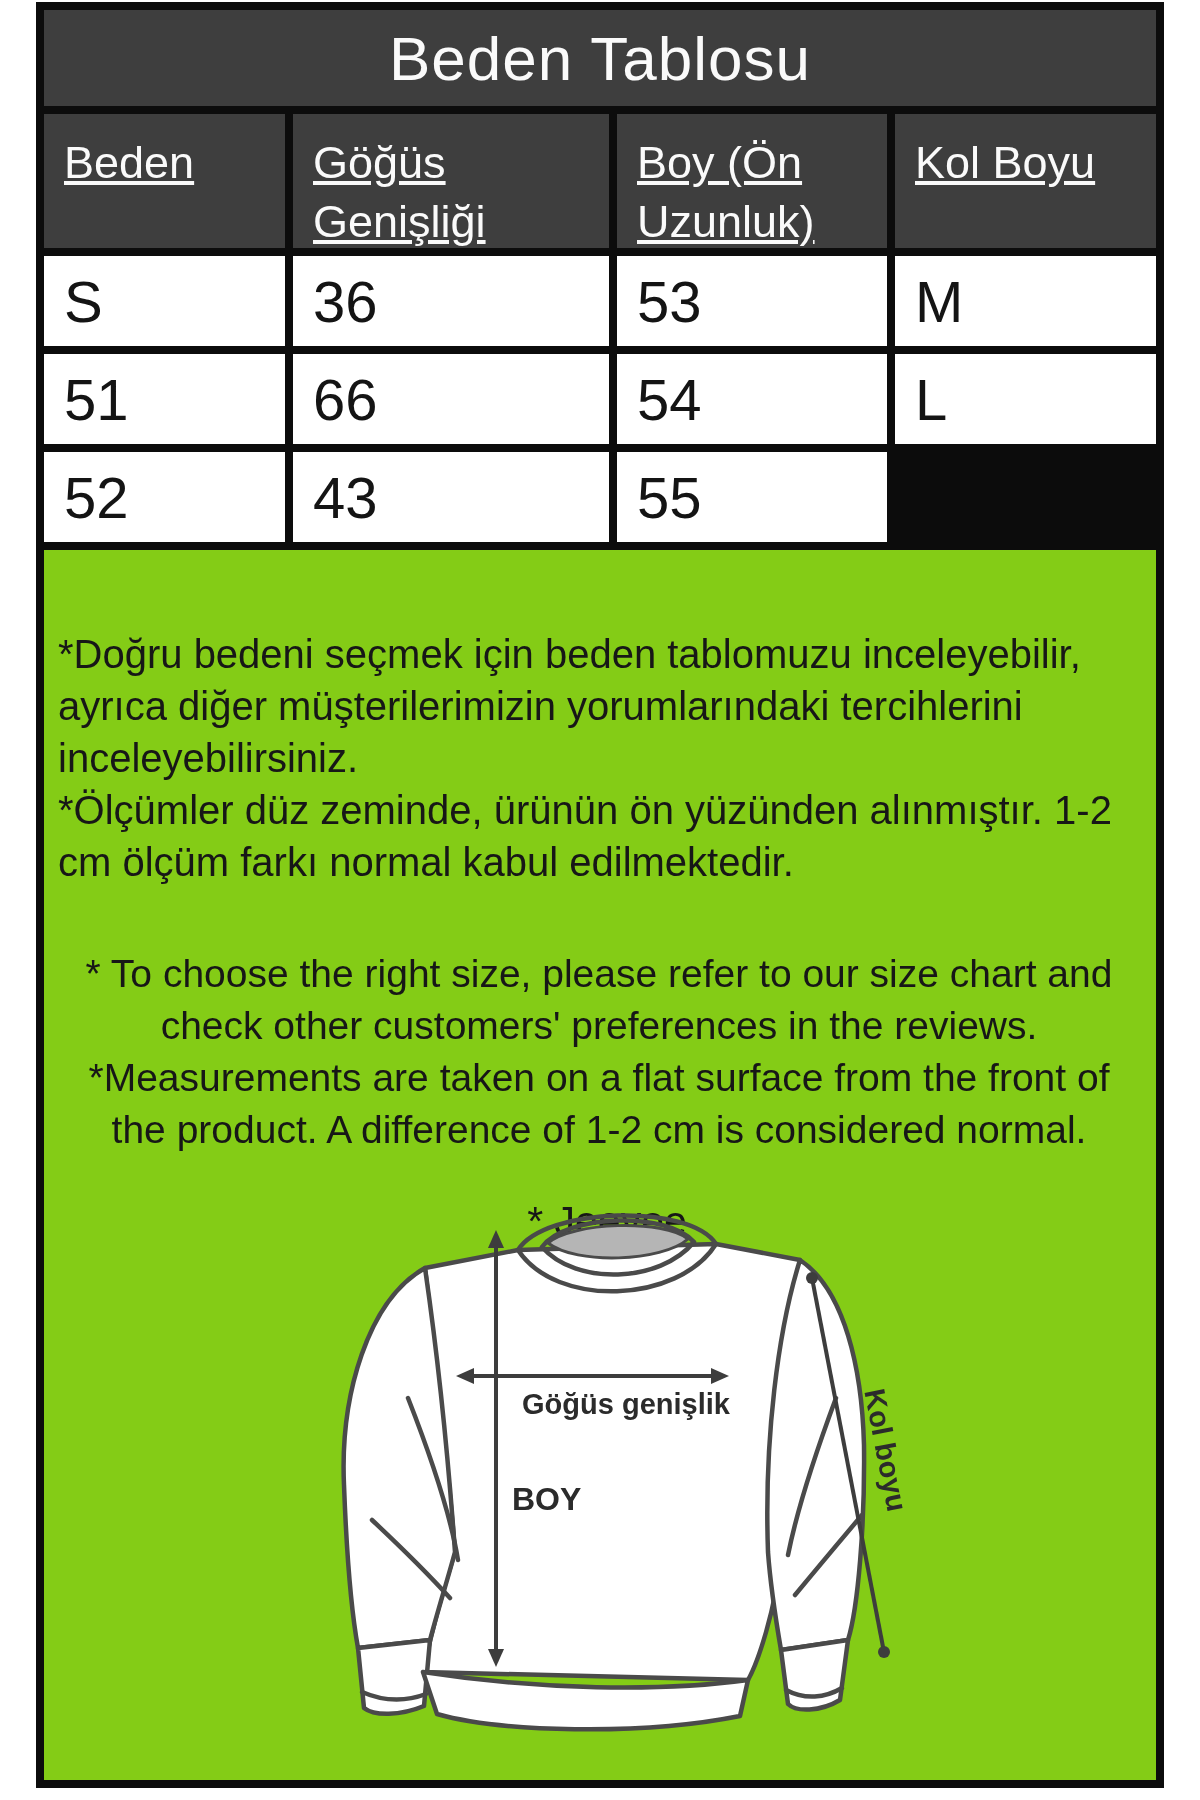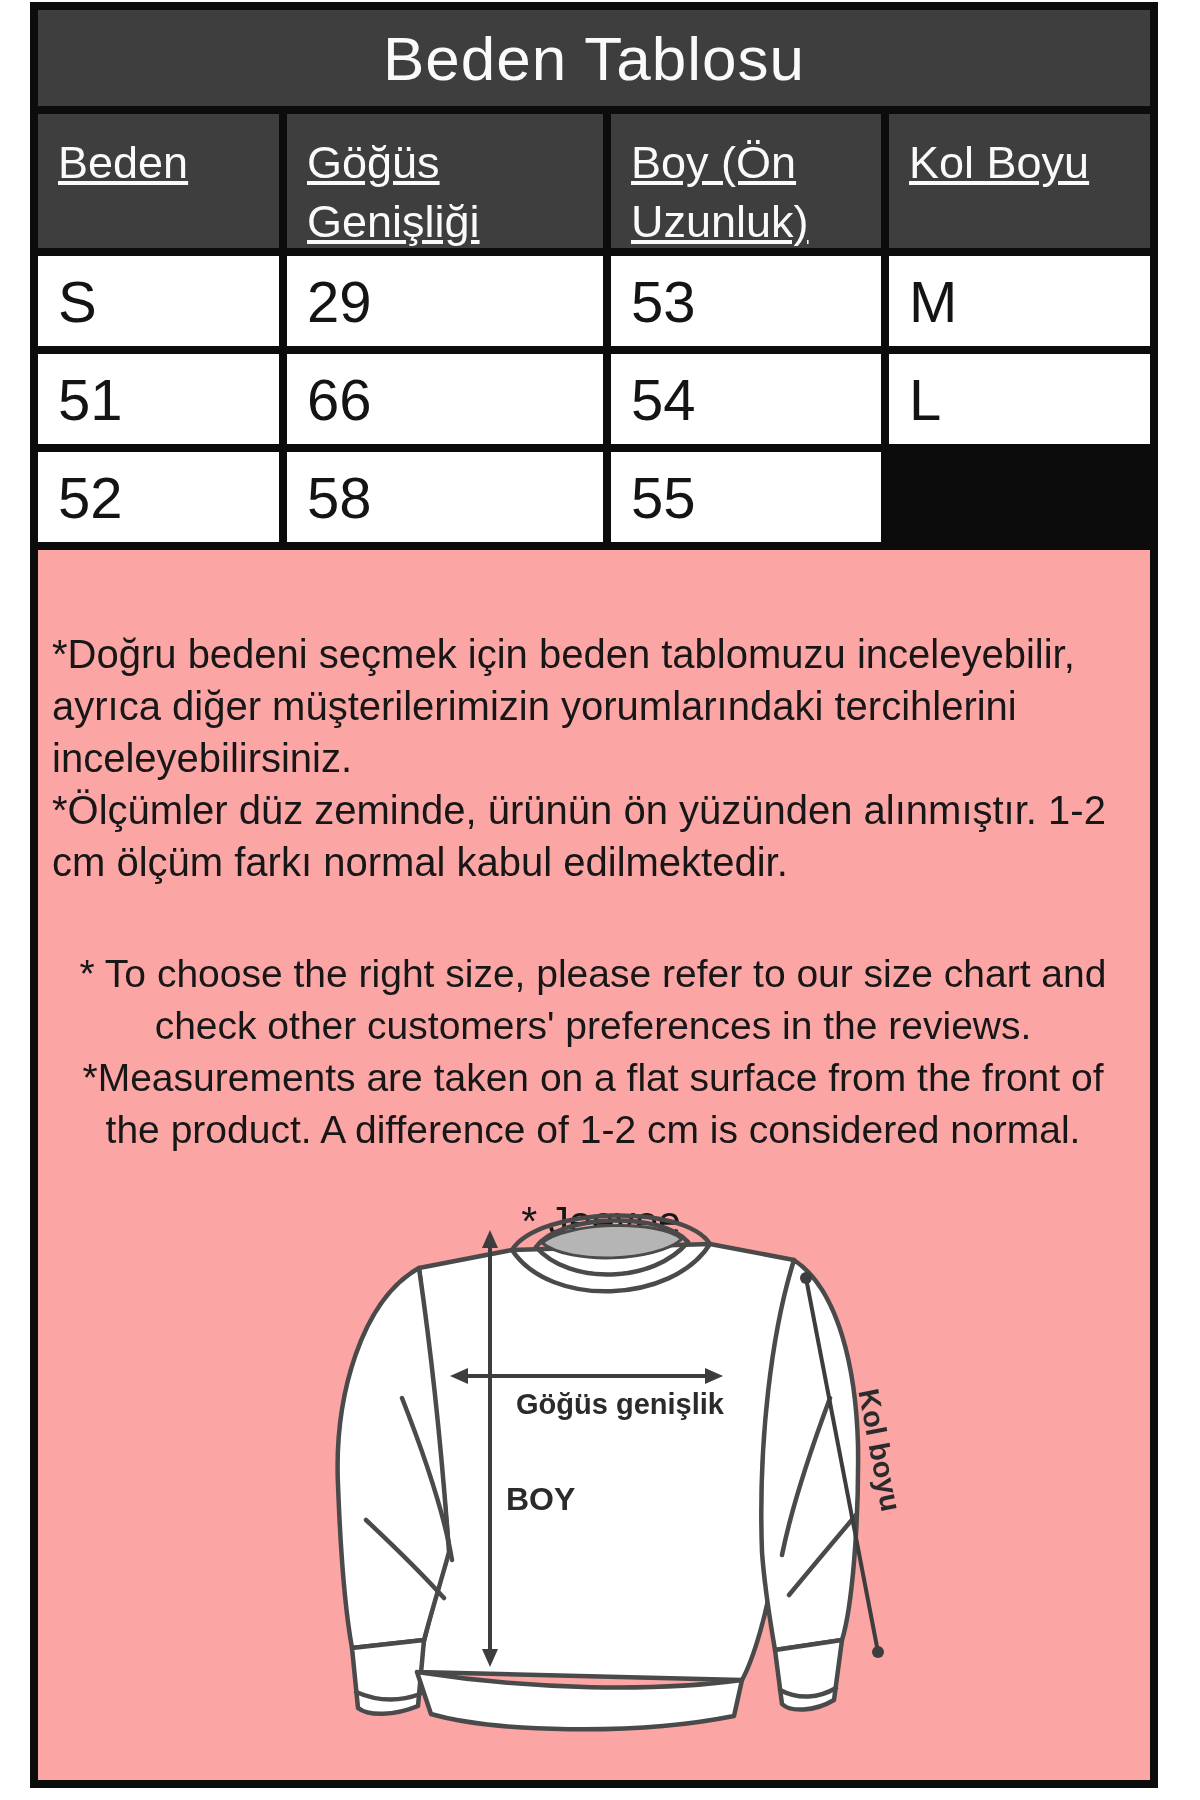--- a/index.html
+++ b/index.html
@@ -1,19 +1,19 @@
 <!DOCTYPE html>
 <html lang="tr"><head>
 <meta charset="utf-8">
 <style>
   html,body{margin:0;padding:0;background:#ffffff;}
   .page{position:relative;width:1200px;height:1800px;background:#fff;overflow:hidden;
         font-family:"Liberation Sans", sans-serif;}
-  .frame{position:absolute;left:30px;top:2px;width:1128px;height:1786px;
-         border:8px solid #0c0c0c;box-sizing:border-box;background:#fca5a5;overflow:hidden;}
+  .frame{position:absolute;left:36px;top:2px;width:1128px;height:1786px;
+         border:8px solid #0c0c0c;box-sizing:border-box;background:#84cc16;overflow:hidden;}
 
   
   .size-table{display:grid;grid-template-columns:241px 316px 270px 1fr;
               grid-template-rows:96px 134px 90px 90px 90px;
               gap:8px;background:#0c0c0c;padding-bottom:8px;}
   .title-cell{grid-column:1/-1;background:#3e3e3e;color:#fafafa;
               display:flex;align-items:center;justify-content:center;
               font-size:62px;letter-spacing:1px;}
   .th{background:#3e3e3e;color:#fafafa;font-size:45px;line-height:1.3;
       padding:20px 8px 0 20px;text-decoration:underline;}
@@ -43,31 +43,31 @@
 
     <div class="size-table">
       <div class="title-cell">Beden Tablosu</div>
 
       <div class="th">Beden</div>
       <div class="th">Göğüs Genişliği</div>
       <div class="th">Boy (Ön Uzunluk)</div>
       <div class="th">Kol Boyu</div>
 
       <div class="td">S</div>
-      <div class="td">29</div>
+      <div class="td">36</div>
       <div class="td">53</div>
 
       <div class="td">M</div>
       <div class="td">51</div>
       <div class="td">66</div>
       <div class="td">54</div>
 
       <div class="td">L</div>
       <div class="td">52</div>
-      <div class="td">58</div>
+      <div class="td">43</div>
       <div class="td">55</div>
     </div>
 
     <div class="notes notes-tr">
       <p>*Doğru bedeni seçmek için beden tablomuzu inceleyebilir, ayrıca diğer müşterilerimizin yorumlarındaki tercihlerini inceleyebilirsiniz.</p>
       <p>*Ölçümler düz zeminde, ürünün ön yüzünden alınmıştır. 1-2 cm ölçüm farkı normal kabul edilmektedir.</p>
     </div>
 
     <div class="notes notes-en">
       <p>* To choose the right size, please refer to our size chart and check other customers' preferences in the reviews.</p>

